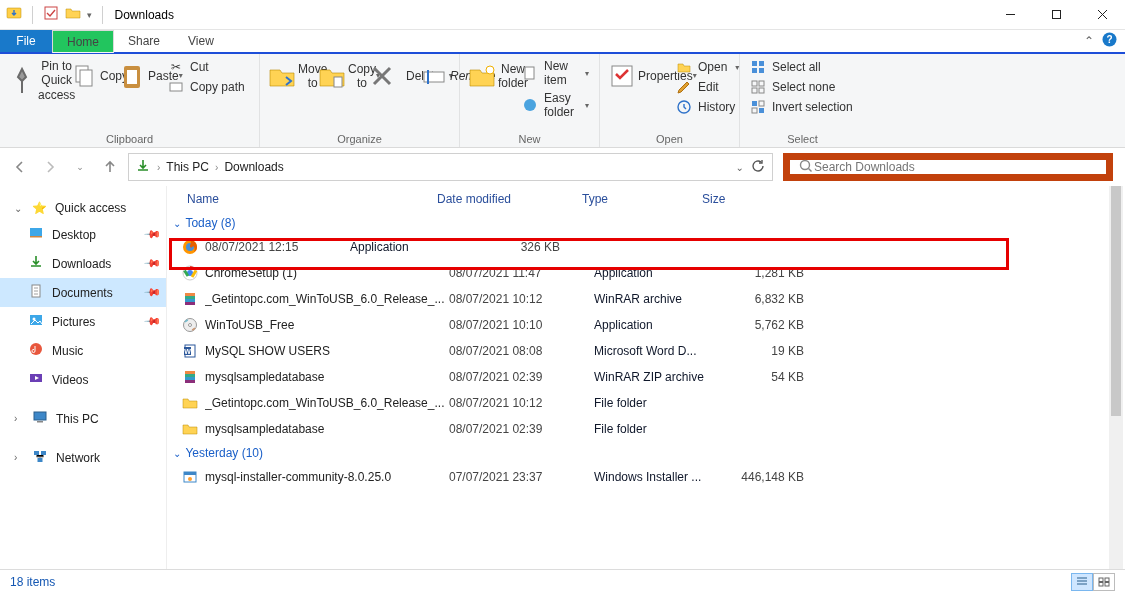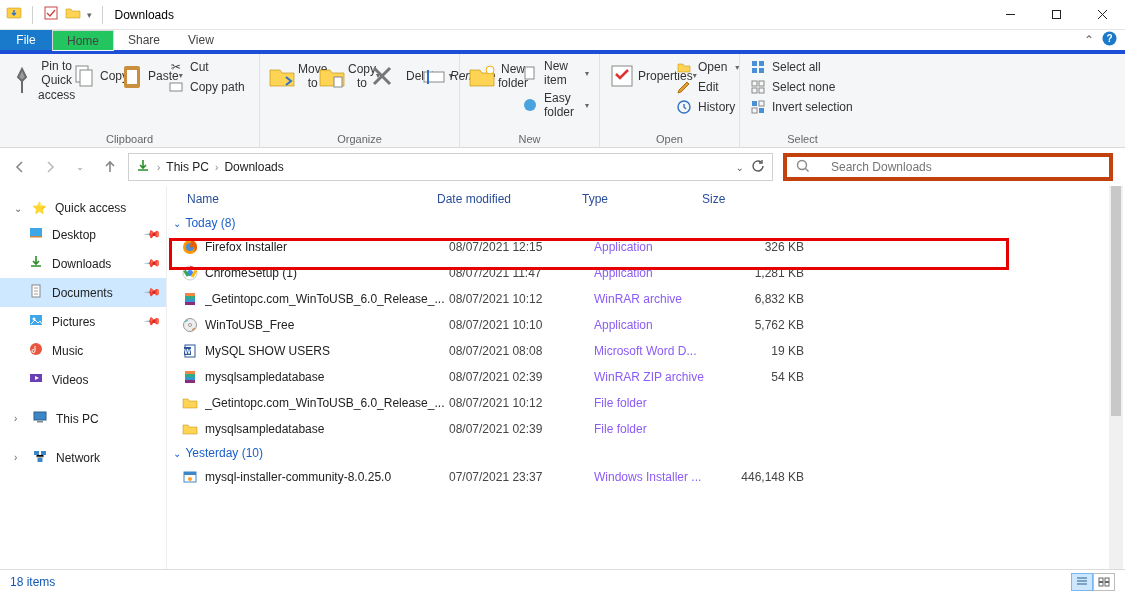--- a/index.html
+++ b/index.html
@@ -8,21 +8,21 @@
 
 .titlebar { height: 30px; display: flex; align-items: center; border-bottom: 1px solid #e5e5e5; }
 .titlebar .qat { display: flex; align-items: center; gap: 6px; padding-left: 6px; }
 .titlebar .qat .sep { width: 1px; height: 18px; background: #d0d0d0; margin: 0 4px; }
 .titlebar .title-text { margin-left: 8px; font-size: 12px; }
 .titlebar .win-controls { margin-left: auto; display: flex; }
 .titlebar .win-controls div { width: 46px; height: 30px; display: flex; align-items: center; justify-content: center; }
 .titlebar .win-controls svg { width: 11px; height: 11px; }
 
 
-.ribbon-tabs { height: 24px; display: flex; align-items: stretch; border-bottom: 4px solid #1d4ed8; }
+.ribbon-tabs { height: 24px; display: flex; align-items: stretch; border-bottom: 2px solid #1d4ed8; }
 .ribbon-tabs .file-tab { background: #1979ca; color: #fff; width: 52px; display: flex; align-items: center; justify-content: center; font-size: 12px; }
 .ribbon-tabs .tab { padding: 0 14px; display: flex; align-items: center; font-size: 12px; color: #444; position: relative; }
 .ribbon-tabs .tab.active { background: #22c55e; border: 1px solid #dadada; border-bottom-color: #f5f6f7; margin-bottom: -1px; }
 .ribbon-tabs .collapse-help { margin-left: auto; display: flex; align-items: center; padding-right: 8px; gap: 8px; }
 
 
 .ribbon { height: 94px; background: #f5f6f7; border-bottom: 1px solid #dadada; display: flex; }
 .ribbon-group { border-right: 1px solid #e1e2e3; display: flex; flex-direction: column; padding: 2px 6px 0; }
 .ribbon-group .group-body { flex: 1; display: flex; align-items: flex-start; gap: 4px; }
 .ribbon-group .group-label { text-align: center; font-size: 11px; color: #666; padding-bottom: 2px; }
@@ -33,21 +33,21 @@
 .rbn-small { display: flex; align-items: center; gap: 6px; padding: 1px 4px; color: #333; }
 .rbn-small .icon-slot { width: 16px; height: 16px; display: flex; align-items: center; justify-content: center; }
 
 
 .navrow { height: 38px; display: flex; align-items: center; padding: 0 12px; gap: 10px; }
 .navrow .navbtns { display: flex; align-items: center; gap: 14px; color: #888; }
 .navrow .navbtns .icon { width: 16px; height: 16px; display:flex;align-items:center;justify-content:center; }
 .addrbar { flex: 1; height: 28px; border: 1px solid #d0d0d0; display: flex; align-items: center; padding: 0 6px; gap: 6px; }
 .addrbar .crumb { display: flex; align-items: center; gap: 4px; color: #222; }
 .addrbar .spacer { flex: 1; }
-.searchbox { width: 330px; height: 28px; border: 4px solid #c2410c; display: flex; align-items: center; padding: 0 8px; gap: 20px; color: #777; }
+.searchbox { width: 330px; height: 28px; border: 7px solid #c2410c; display: flex; align-items: center; padding: 0 8px; gap: 0; color: #777; }
 
 
 .main { display: flex; height: calc(593px - 30px - 24px - 94px - 38px - 24px); }
 .sidebar { width: 166px; padding-top: 10px; overflow: hidden; }
 .side-item { display: flex; align-items: center; gap: 8px; padding: 5px 6px 5px 28px; color: #222; position: relative; }
 .side-item.lvl0 { padding-left: 14px; font-size: 12px; }
 .side-item.lvl0 .exp { width:10px;color:#666;font-size:10px; }
 .side-item.selected { background: #cde8ff; }
 .side-item .pin { margin-left: auto; color: #8a8a8a; font-size: 11px; transform: rotate(45deg); }
 .side-sep { height: 10px; }
@@ -57,21 +57,21 @@
 .col-name { width: 250px; }
 .col-date { width: 145px; }
 .col-type { width: 120px; }
 .col-size { width: 100px; text-align: left; }
 .group-header { display:flex; align-items:center; gap:4px; color: #1a5fc8; padding: 4px 0 4px 6px; font-size: 12px; }
 .group-header .chev { font-size: 10px; }
 .file-row { display: flex; align-items: center; padding: 4px 0 4px 14px; font-size: 12px; color: #222; }
 .file-row .icon-slot { width: 18px; height: 18px; margin-right: 6px; display:flex;align-items:center;justify-content:center; }
 .file-row .c-name { width: 244px; white-space: nowrap; overflow: hidden; text-overflow: ellipsis; }
 .file-row .c-date { width: 145px; color: #444; }
-.file-row .c-type { width: 120px; color: #8b5cf6; white-space: nowrap; overflow:hidden;text-overflow:ellipsis; }
+.file-row .c-type { width: 120px; color: #0f172a; white-space: nowrap; overflow:hidden;text-overflow:ellipsis; }
 .file-row .c-size { width: 90px; text-align: right; color: #444; }
 .highlight-box { border: 3px solid #e60000; position: absolute; }
 
 .scrollbar { position:absolute; right:2px; top:0; width:14px; height:100%; background:#f0f0f0; }
 .scrollbar .thumb { position:absolute; top:0; left:2px; width:10px; height:60%; background:#c8c8c8; }
 
 
 .statusbar { height: 24px; border-top: 1px solid #dcdcdc; display: flex; align-items: center; padding: 0 10px; font-size: 12px; color: #1457b3; }
 .statusbar .views { margin-left:auto; display:flex; gap:0; }
 .statusbar .views div { width:22px;height:18px;border:1px solid #bcbcbc;display:flex;align-items:center;justify-content:center; }
@@ -481,21 +481,20 @@
       </div>
     <div id="today-rows">
         <div class="file-row">
           <span class="icon-slot">
             <svg class="svg16" viewBox="0 0 16 16">
               <circle cx="8" cy="8" r="7" fill="#ff9500"></circle>
               <circle cx="8" cy="8" r="4" fill="#4a90d9"></circle>
               <path d="M8 1c4 0 7 3 7 7 0 2-1 4-3 5 1-2 1-5-1-6-1 2-3 2-3 0 0-2 2-3 0-6z" fill="#e66000"></path>
             </svg>
           </span>
-          <span class="c-name">Firefox Installer</span>
           <span class="c-date">08/07/2021 12:15</span>
           <span class="c-type">Application</span>
           <span class="c-size">326 KB</span>
         </div>
         <div class="file-row">
           <span class="icon-slot">
             <svg class="svg16" viewBox="0 0 16 16">
               <circle cx="8" cy="8" r="7" fill="#fff" stroke="#ccc"></circle>
               <circle cx="8" cy="8" r="3" fill="#4285f4"></circle>
               <path d="M8 1a7 7 0 0 1 6 3.5H8" fill="#ea4335"></path>

